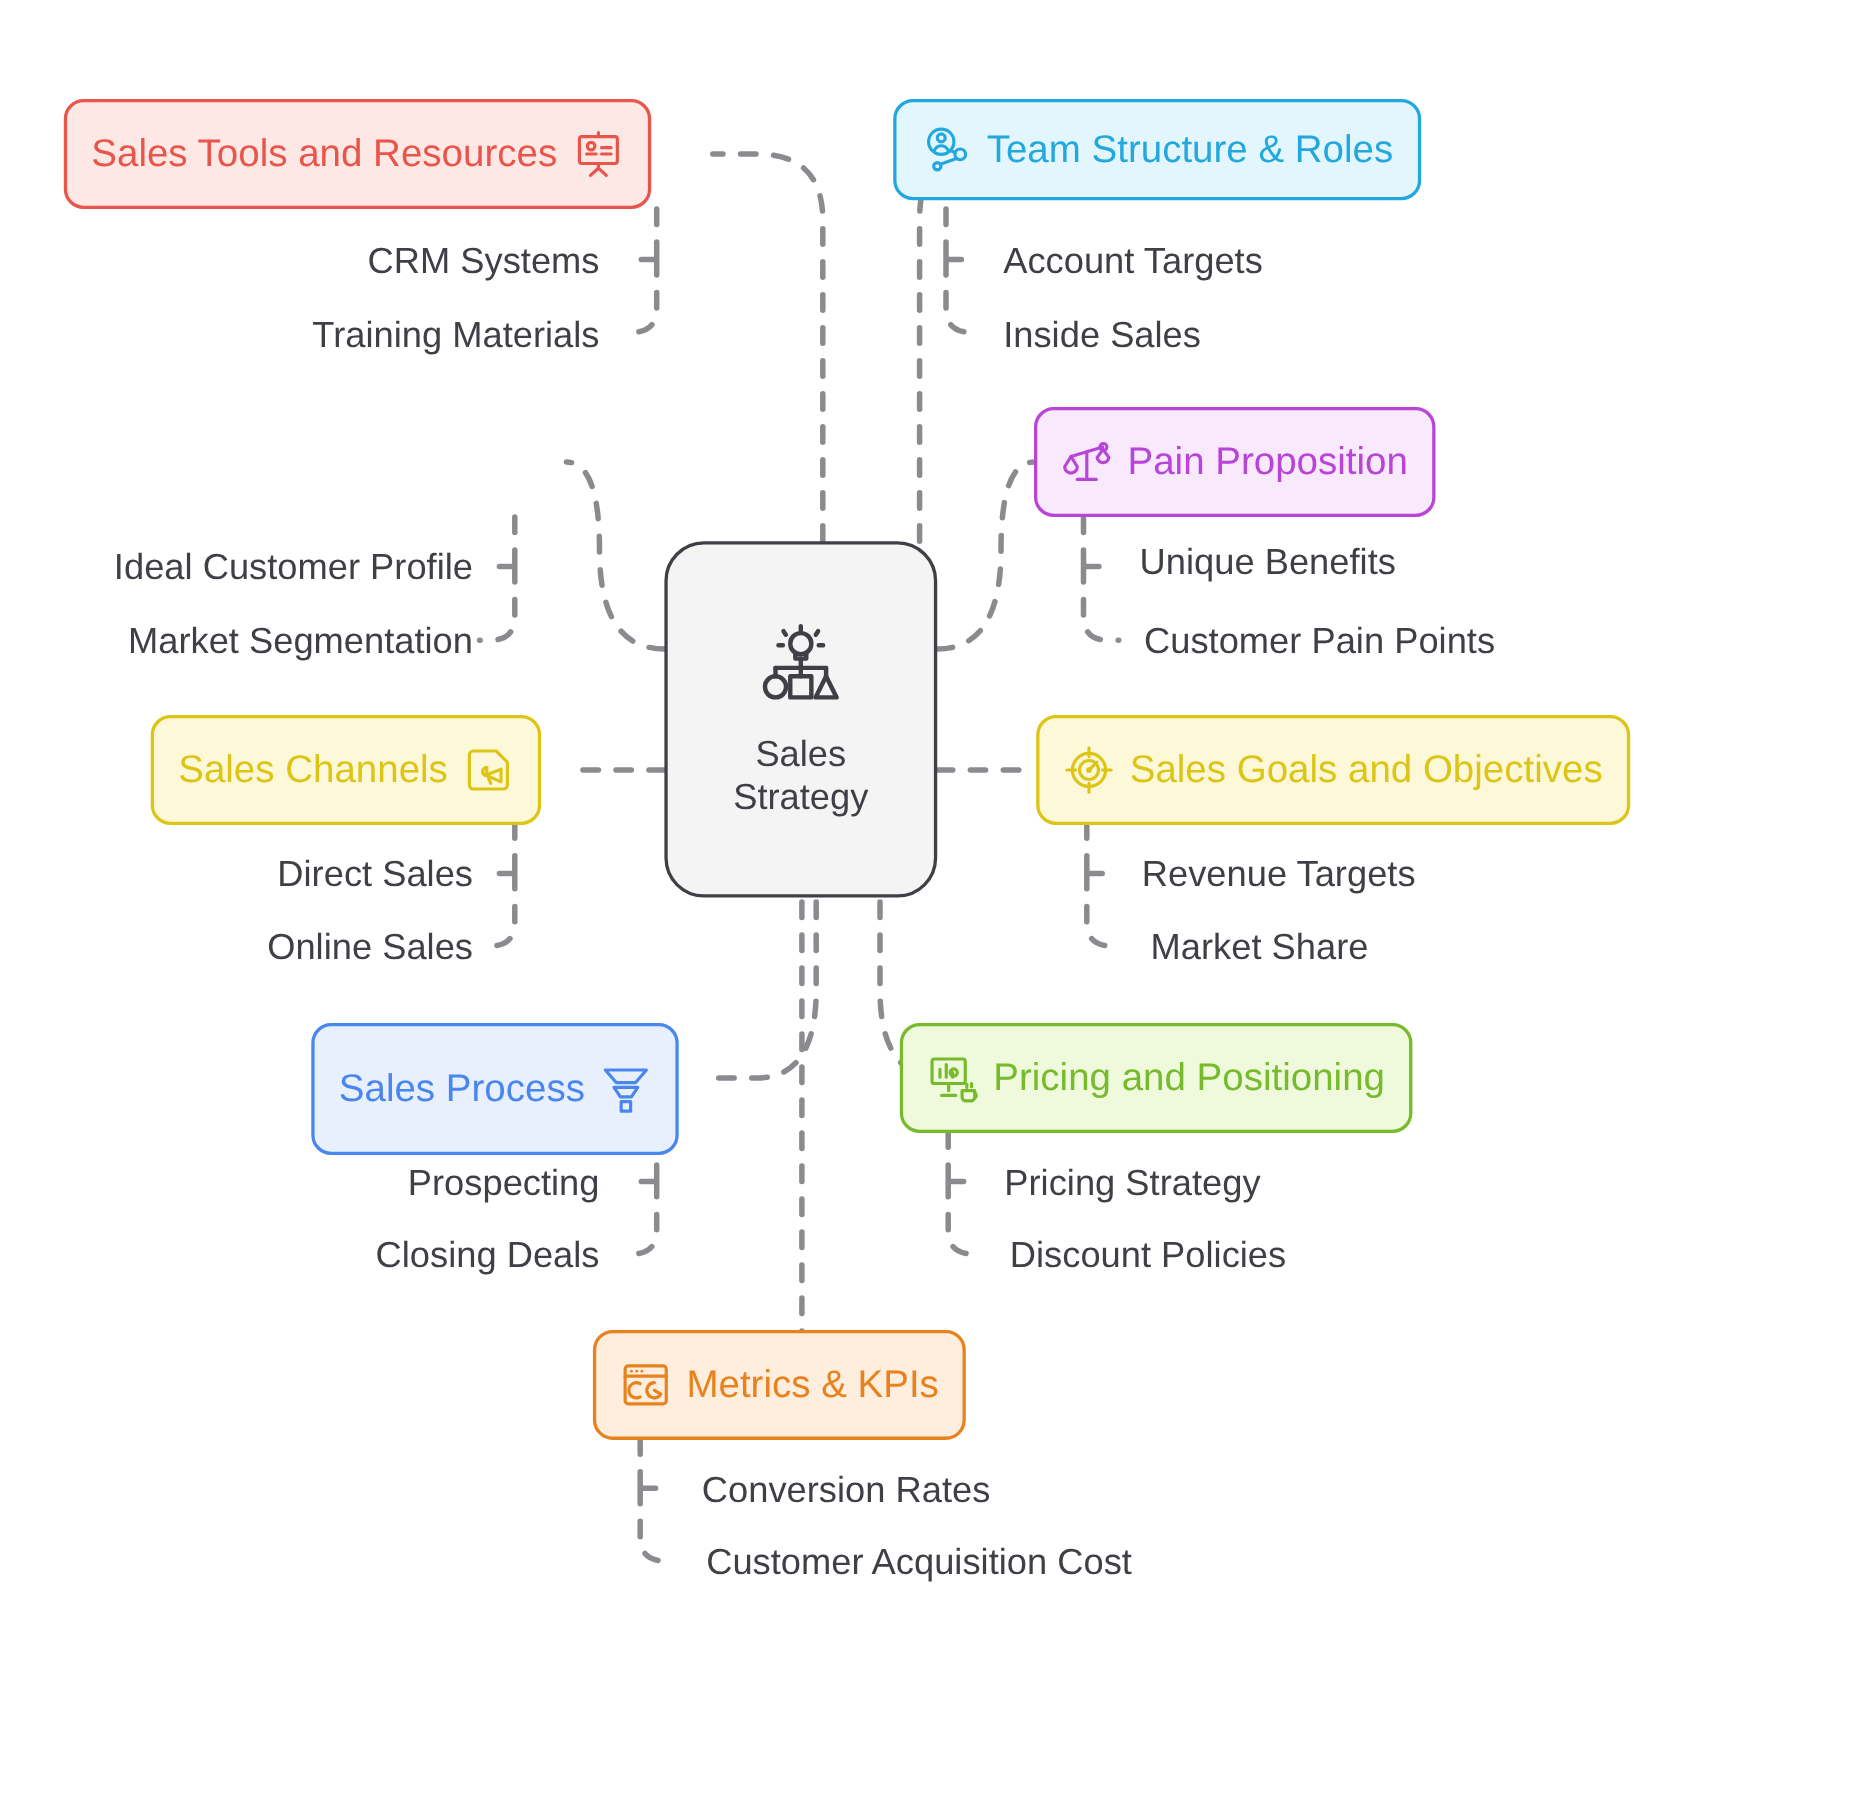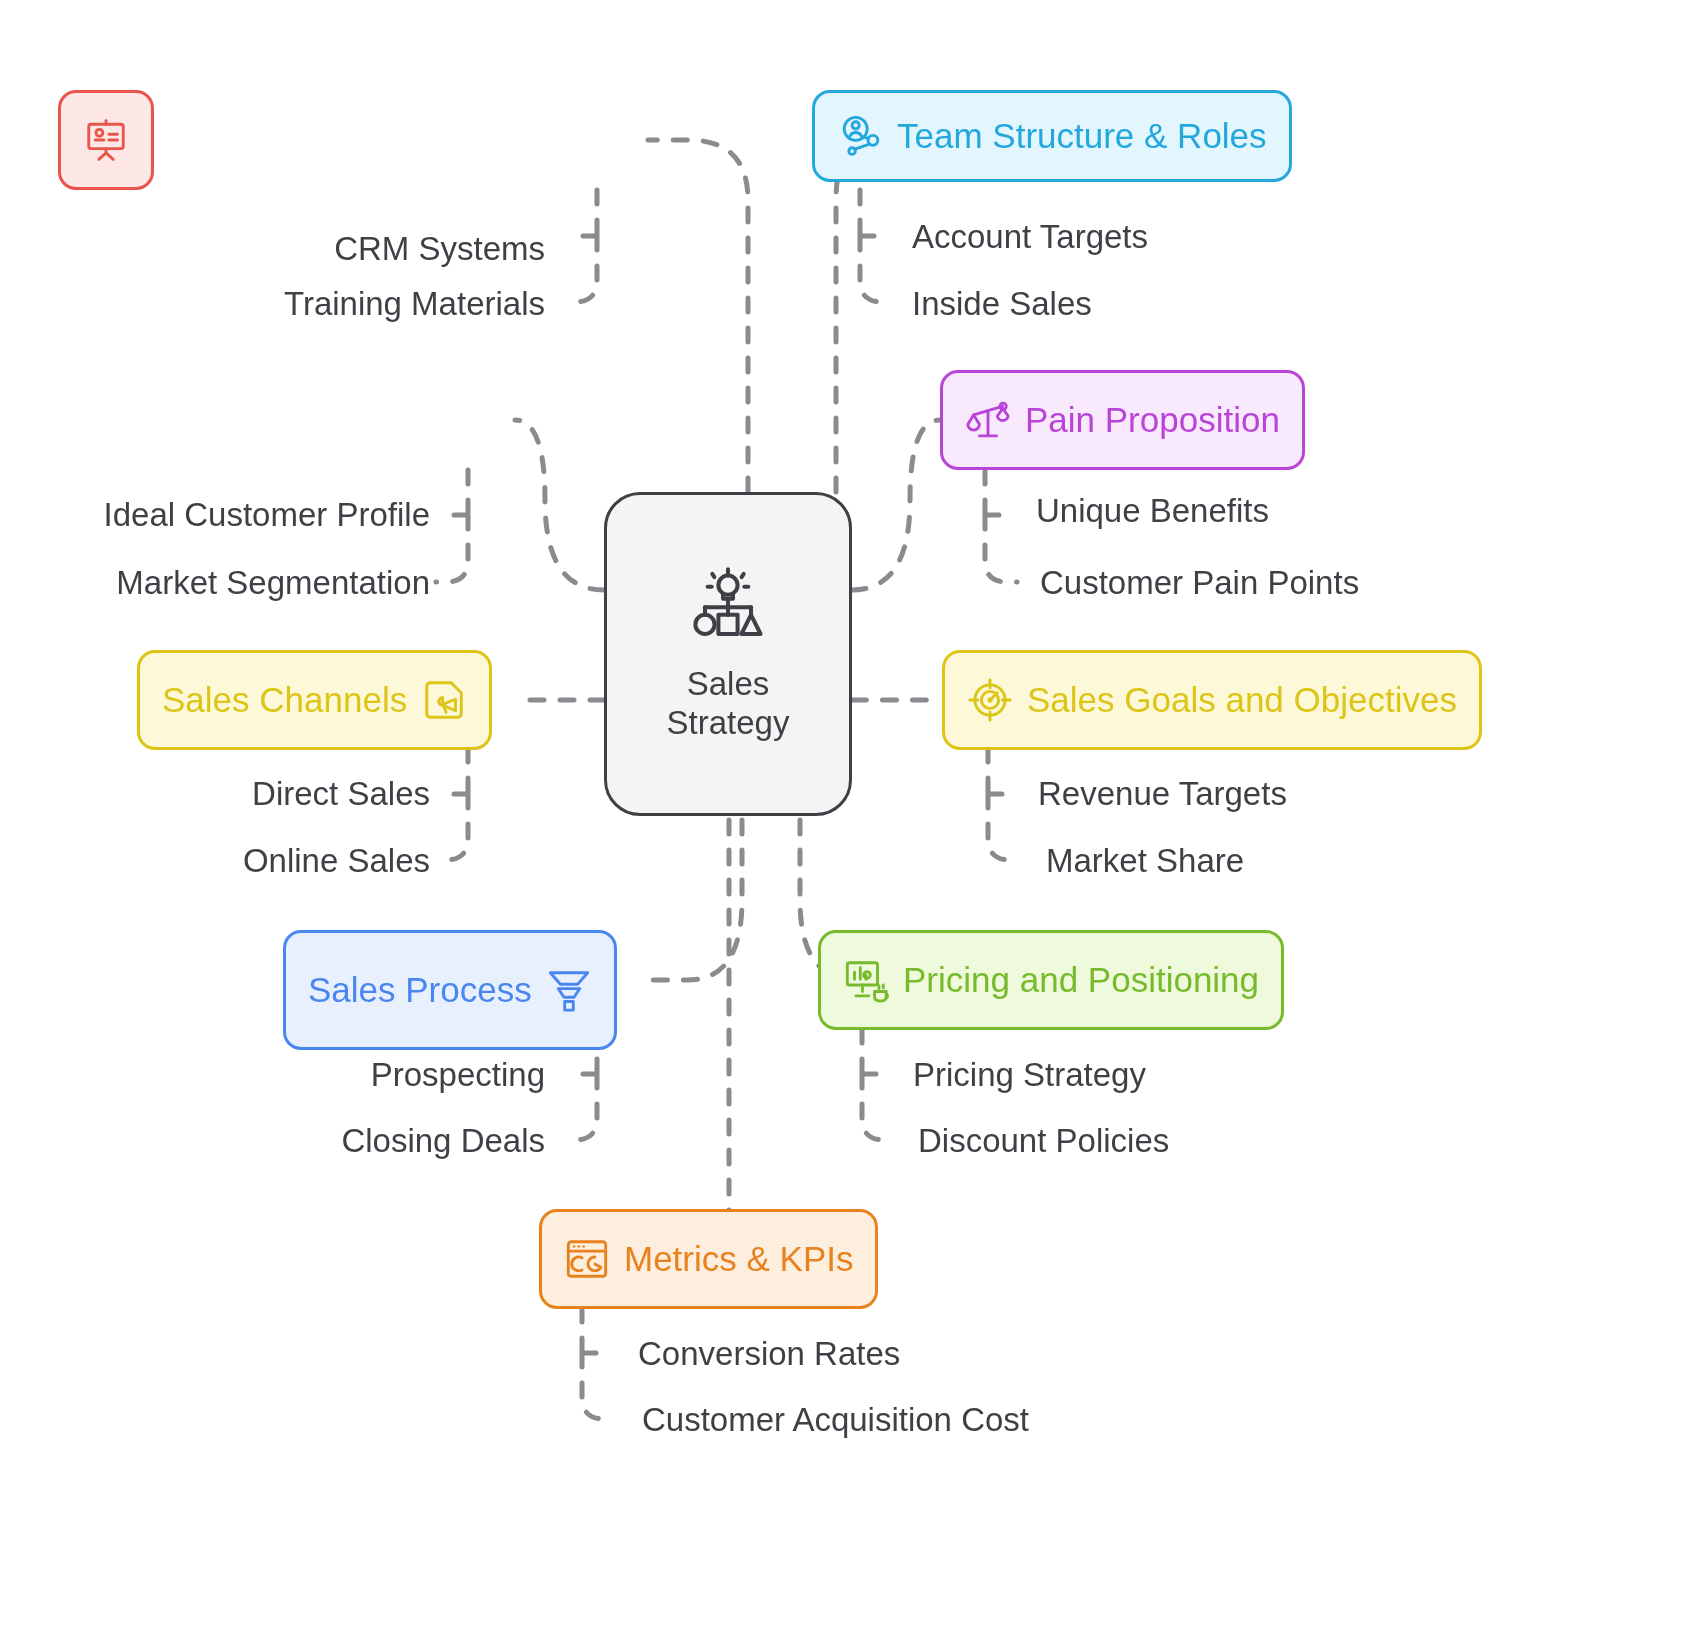--- a/index.html
+++ b/index.html
@@ -85,33 +85,34 @@
         <path d="M36 26 L41 36 L31 36 Z"></path>
       </svg>
     </span>
     <div class="ctext">
       <div>Sales</div>
       <div>Strategy</div>
     </div>
   </div>
 
   <div class="node" style="left:58px;top:90px;height:100px;border-color:#e8564b;background:#fde8e6;">
+    <span class="label" style="color:#e8564b;">Sales Tools and Resources</span>
     <span class="ic">
       <svg width="46" height="46" viewBox="0 0 32 32" fill="none" stroke="#e8564b" stroke-width="2" stroke-linecap="round" stroke-linejoin="round">
         <path d="M16 2.5 L16 5"></path>
         <rect x="4" y="5" width="24" height="17" rx="1.5"></rect>
         <path d="M9 11 a2.4 2.4 0 1 0 4.8 0 a2.4 2.4 0 1 0 -4.8 0"></path>
         <path d="M8.5 16 L14.5 16"></path>
         <path d="M18 12 L24 12 M18 16 L24 16"></path>
         <path d="M16 22 L16 25"></path>
         <path d="M11 29.5 L16 25 L21 29.5"></path>
       </svg>
     </span>
   </div>
-  <div class="leaf r" style="right:1139px;top:232px;">CRM Systems</div>
+  <div class="leaf r" style="right:1139px;top:220px;">CRM Systems</div>
   <div class="leaf r" style="right:1139px;top:287px;">Training Materials</div>
 
   <div class="node" style="left:812px;top:90px;height:92px;border-color:#23a8dd;background:#e3f6fd;">
     <span class="ic">
       <svg width="46" height="46" viewBox="0 0 32 32" fill="none" stroke="#23a8dd" stroke-width="2" stroke-linecap="round" stroke-linejoin="round">
         <circle cx="13" cy="11" r="8"></circle>
         <circle cx="13" cy="8.6" r="2.5"></circle>
         <path d="M8.9 16.1 a4.6 4.6 0 0 1 8.2 0"></path>
         <circle cx="25" cy="19" r="3.4"></circle>
         <circle cx="10.5" cy="26.5" r="2.3"></circle>

